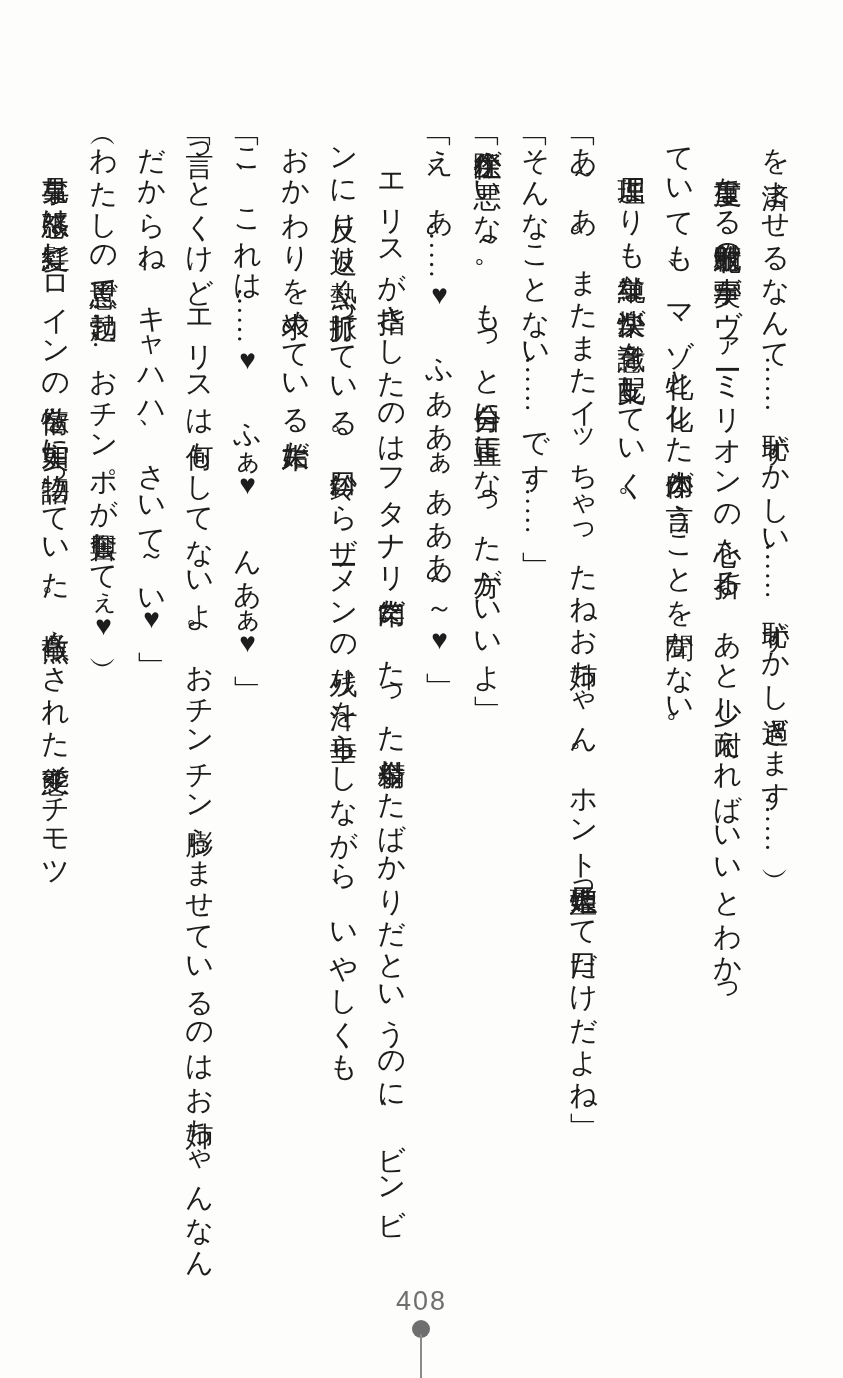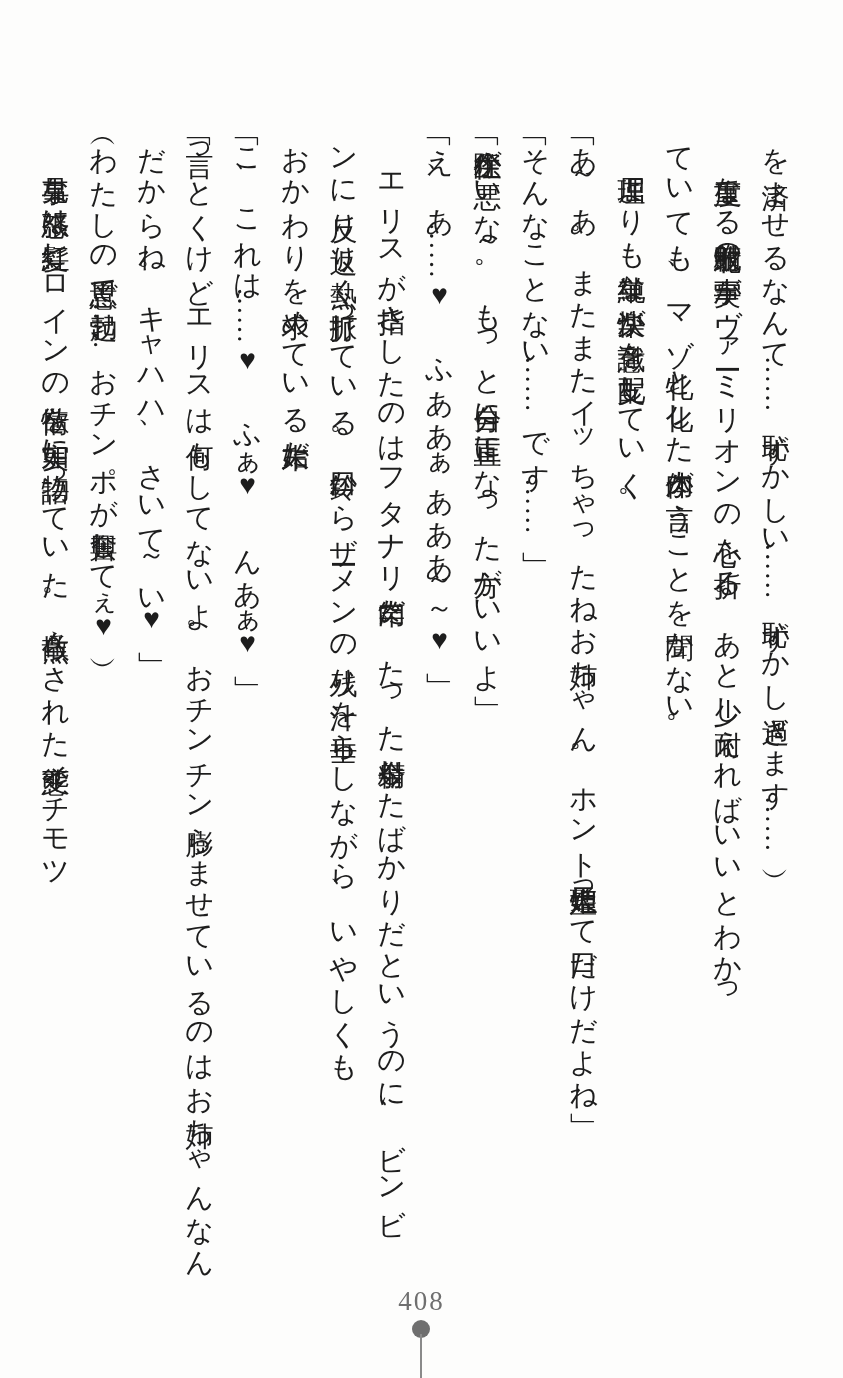--- a/index.html
+++ b/index.html
@@ -45,21 +45,21 @@
     bottom: 0;
     width: 843px;
     height: 120px;
   }
   .page-number {
     position: absolute;
     left: 0;
     right: 0;
     top: 28px;
     text-align: center;
-    font-family: Liberation Serif, serif;
+    font-family: Liberation Sans, sans-serif;
     font-size: 27px;
     font-weight: 300;
     letter-spacing: 2px;
     color: #6f6f6f;
   }
   .marker-dot {
     position: absolute;
     left: 412px;
     top: 62px;
     width: 18px;

